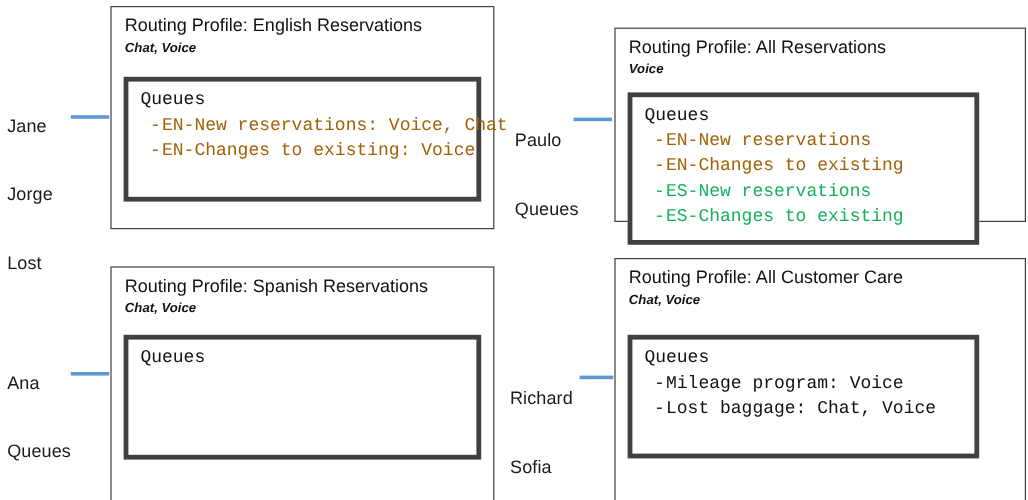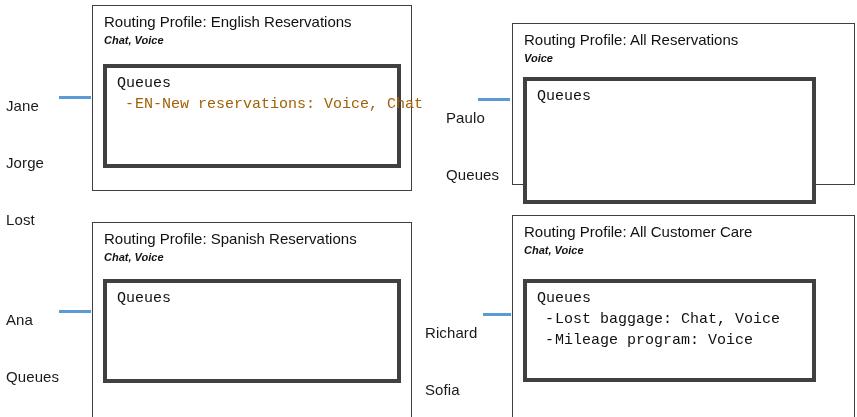--- a/index.html
+++ b/index.html
@@ -127,36 +127,53 @@
   <div class="profile-box" style="left:92px; top:5px; width:320px; height:186px;">
     <div class="profile-title">Routing Profile: English Reservations</div>
     <div class="profile-channels">Chat, Voice</div>
 
     <div class="queues-box" style="left:10px; top:58px; width:298px; height:104px;">
       <div class="queues-heading">Queues</div>
       <ul class="queue-list">
         <li class="queue-item q-blue">
           <span class="dash">-</span><span>EN-New reservations: Voice, Chat</span>
         </li>
+        <li class="queue-item q-blue">
+          <span class="dash">-</span><span>EN-Changes to existing: Voice</span>
+        </li>
       </ul>
     </div>
   </div>
 
-  <div class="group-label" style="left:446px; top:70px;">
+  <div class="group-label" style="left:429px; top:70px;">
     <span class="name">Paulo</span>
     <span class="name">Queues</span>
   </div>
   <div class="connector" style="left:478px; top:98px; width:32px;"></div>
 
   <div class="profile-box" style="left:512px; top:23px; width:343px; height:162px;">
     <div class="profile-title">Routing Profile: All Reservations</div>
     <div class="profile-channels">Voice</div>
 
     <div class="queues-box" style="left:10px; top:53px; width:293px; height:127px;">
       <div class="queues-heading">Queues</div>
+      <ul class="queue-list">
+        <li class="queue-item q-blue">
+          <span class="dash">-</span><span>EN-New reservations</span>
+        </li>
+        <li class="queue-item q-blue">
+          <span class="dash">-</span><span>EN-Changes to existing</span>
+        </li>
+        <li class="queue-item q-green">
+          <span class="dash">-</span><span>ES-New reservations</span>
+        </li>
+        <li class="queue-item q-green">
+          <span class="dash">-</span><span>ES-Changes to existing</span>
+        </li>
+      </ul>
     </div>
   </div>
 
   <div class="group-label" style="left:6px; top:272px;">
     <span class="name">Ana</span>
     <span class="name">Queues</span>
     
   </div>
   <div class="connector" style="left:59px; top:310px; width:32px;"></div>
 
@@ -176,22 +193,22 @@
   <div class="connector" style="left:483px; top:313px; width:28px;"></div>
 
   <div class="profile-box" style="left:512px; top:215px; width:343px; height:220px;">
     <div class="profile-title">Routing Profile: All Customer Care</div>
     <div class="profile-channels">Chat, Voice</div>
 
     <div class="queues-box" style="left:10px; top:63px; width:293px; height:103px;">
       <div class="queues-heading">Queues</div>
       <ul class="queue-list">
         <li class="queue-item q-black">
+          <span class="dash">-</span><span>Mileage program: Voice</span>
+        </li>
+        <li class="queue-item q-black">
           <span class="dash">-</span><span>Lost baggage: Chat, Voice</span>
         </li>
-        <li class="queue-item q-black">
-          <span class="dash">-</span><span>Mileage program: Voice</span>
-        </li>
       </ul>
     </div>
   </div>
 
 </div>
 
 </body></html>

